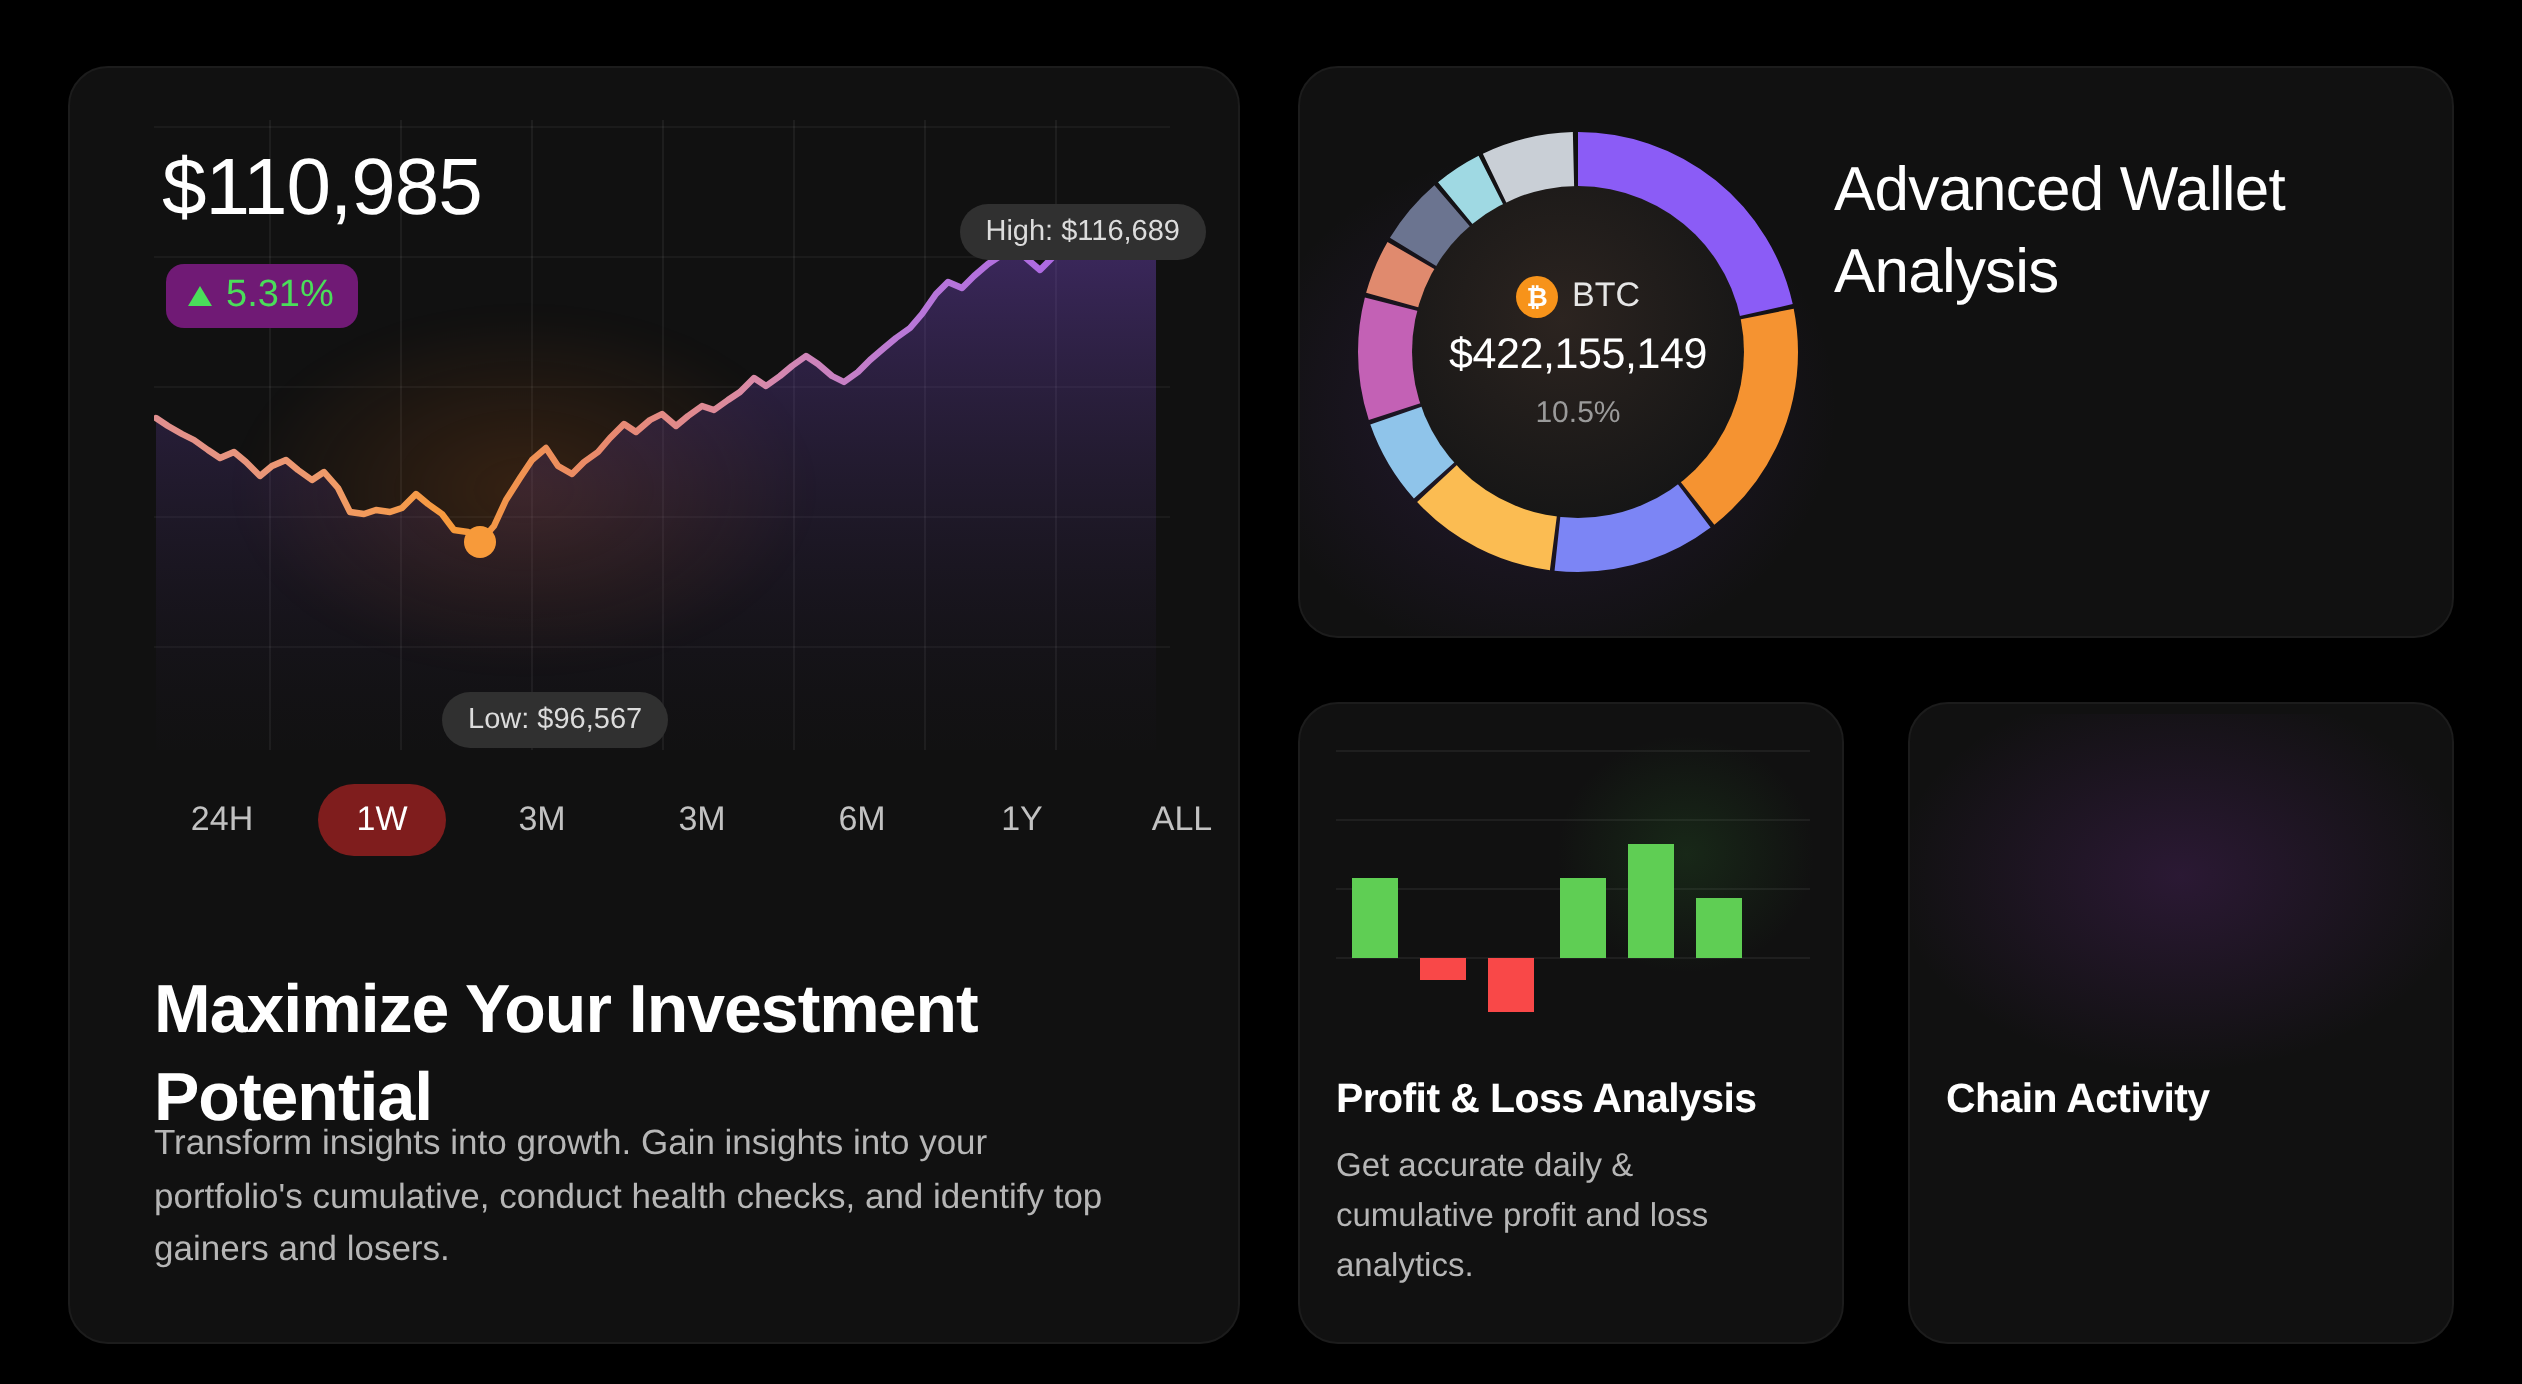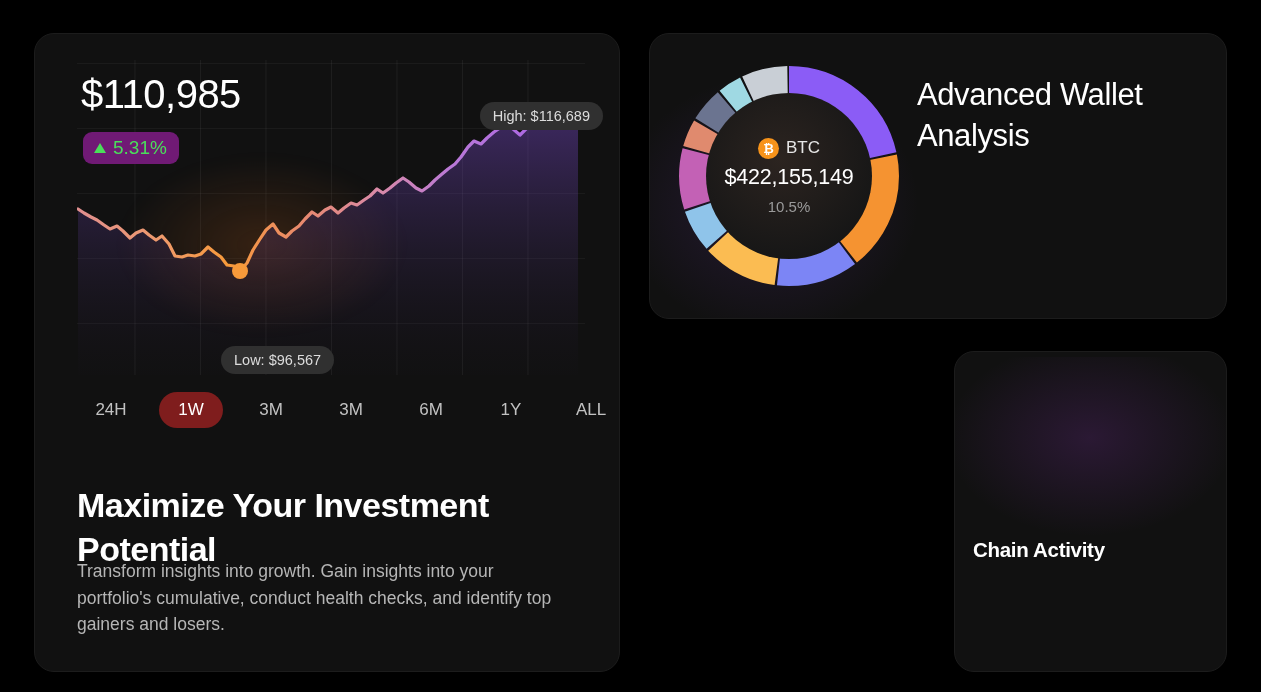--- a/index.html
+++ b/index.html
@@ -271,20 +271,37 @@
           <span class="btc-label">BTC</span>
         </div>
         <div class="donut-amount">$422,155,149</div>
         <div class="donut-pct">10.5%</div>
       </div>
     </div>
 
     <div class="wallet-title">Advanced Wallet Analysis</div>
   </div>
 
+  <div class="card" id="card-pnl">
+    <div class="bars-wrap">
+      <div class="bars-grid"></div>
+      <div class="bars-glow"></div>
+      <svg class="bars-svg" viewBox="0 0 237 143" preserveAspectRatio="none">
+
+        <rect x="8" y="72" width="23" height="40" fill="#5fce54"></rect>
+        <rect x="42" y="112" width="23" height="11" fill="#f94848"></rect>
+        <rect x="76" y="112" width="23" height="27" fill="#f94848"></rect>
+        <rect x="112" y="72" width="23" height="40" fill="#5fce54"></rect>
+        <rect x="146" y="55" width="23" height="57" fill="#5fce54"></rect>
+        <rect x="180" y="82" width="23" height="30" fill="#5fce54"></rect>
+      </svg>
+    </div>
+    <div class="mini-title" id="pnl-title">Profit &amp; Loss Analysis</div>
+    <div class="mini-desc" id="pnl-desc">Get accurate daily &amp; cumulative profit and loss analytics.</div>
+  </div>
 
   <div class="card" id="card-chain">
     <div class="glow-b"></div>
 
 
     <div class="mini-title" id="chain-title">Chain Activity</div>
   </div>
 
 </div>
 

